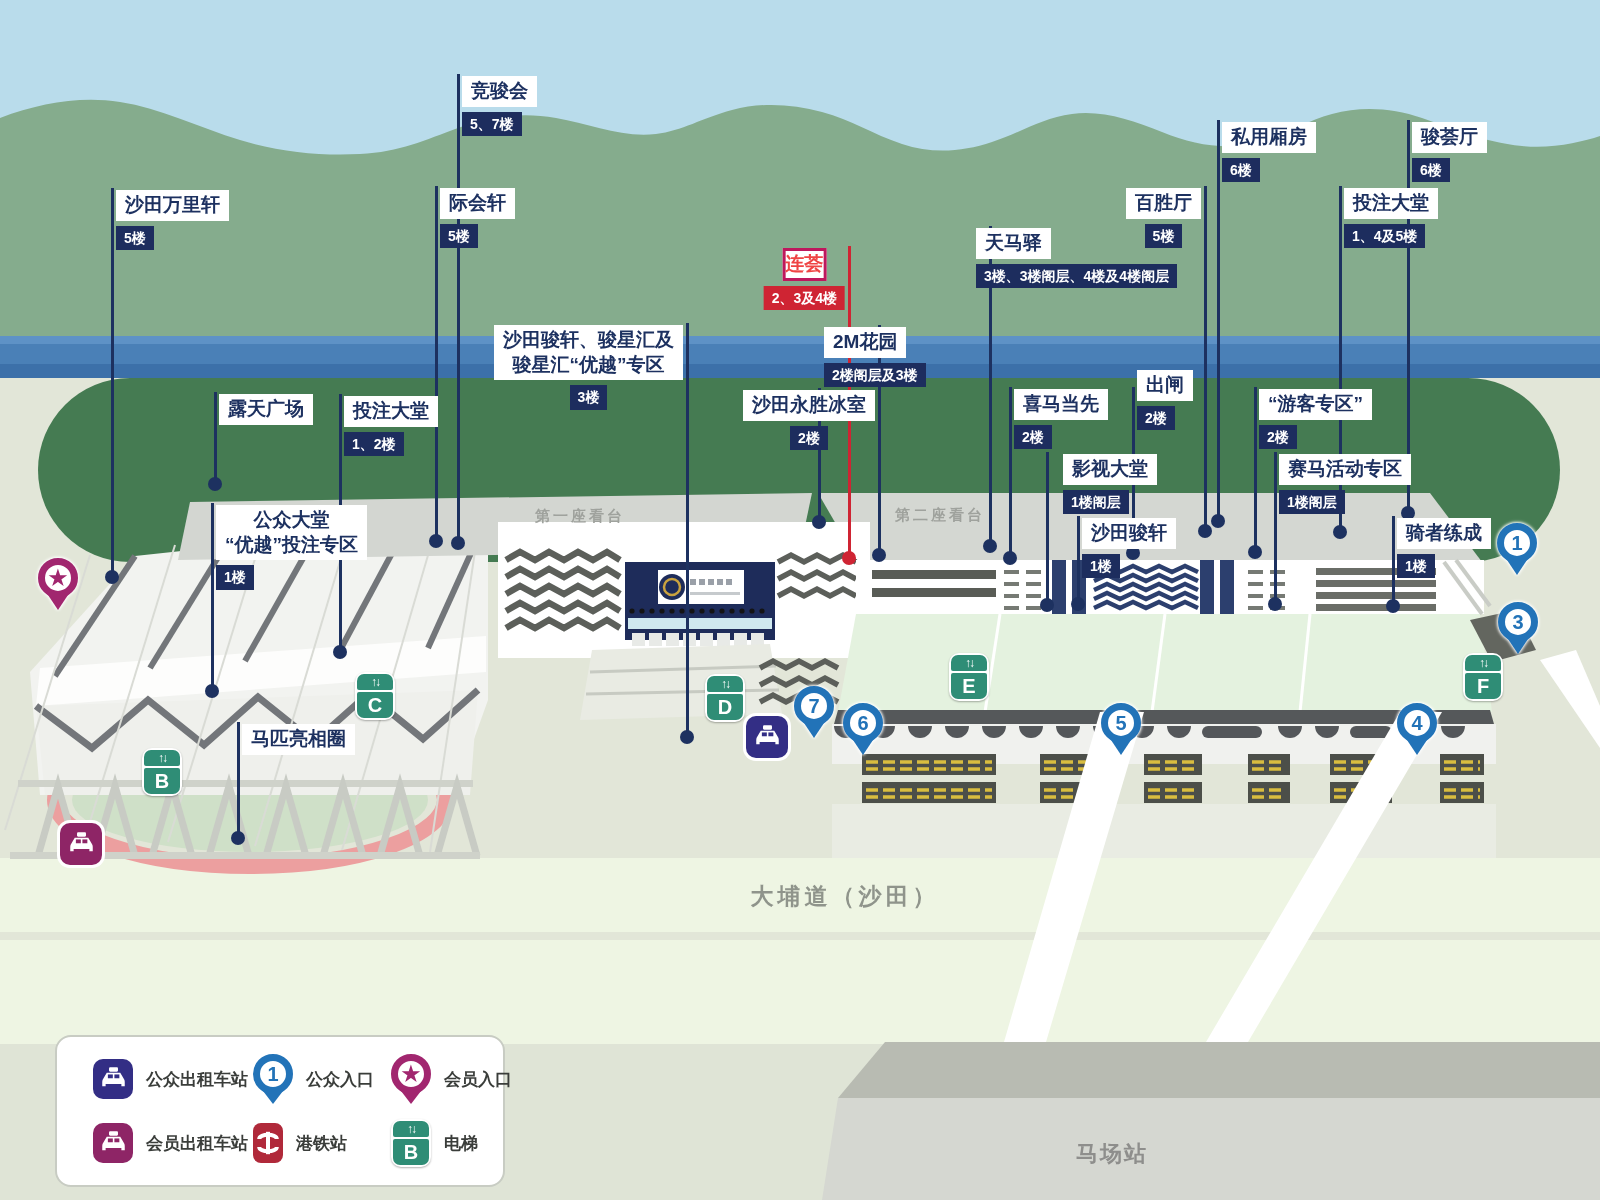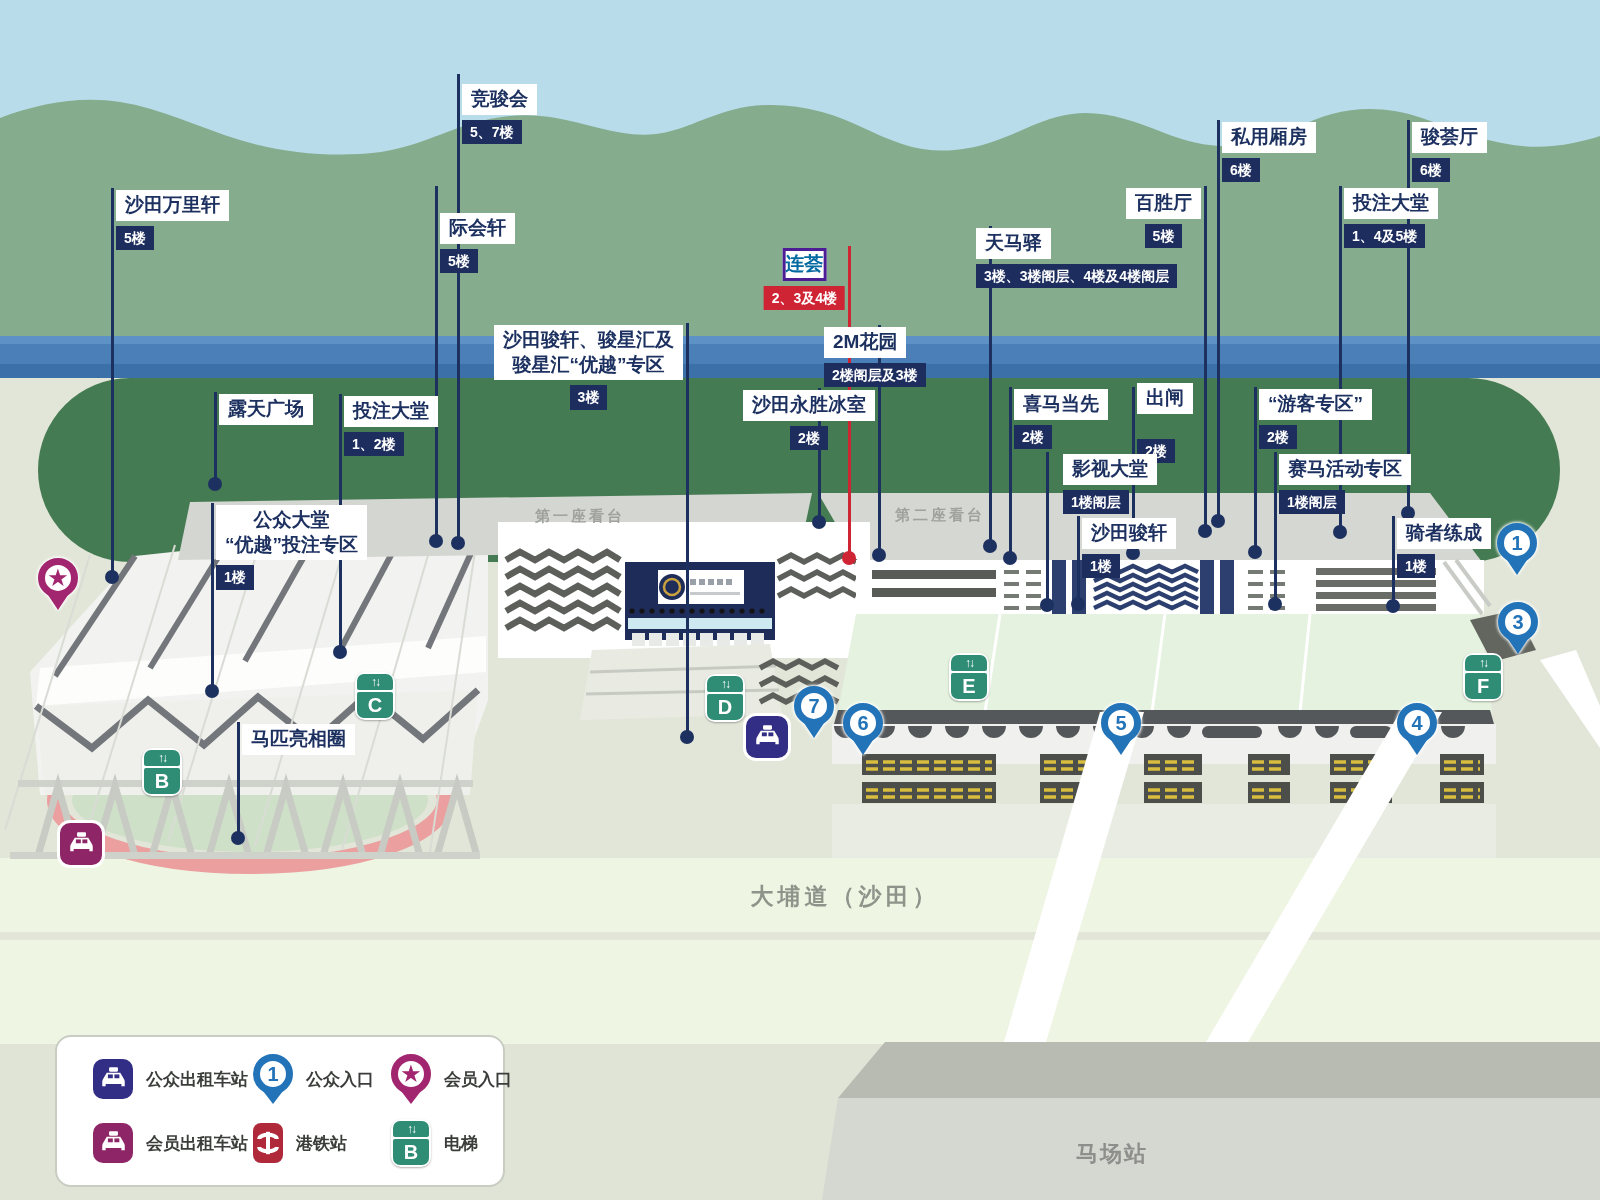--- a/index.html
+++ b/index.html
@@ -14,21 +14,21 @@
   .cline{position:absolute;width:3px;background:#1d3160;}
   .cline.red{background:#cf2433;}
   .cdot{position:absolute;width:14px;height:14px;border-radius:50%;background:#1d3160;}
   .cdot.red{background:#cf2433;}
   .ctext{position:absolute;display:flex;flex-direction:column;align-items:flex-start;}
   .ctext.side-left{transform:translateX(-100%);align-items:center;}
   .cbox{background:#ffffff;color:#1d3160;font-weight:700;font-size:19px;line-height:1.3;
         padding:3px 9px;white-space:pre-line;text-align:center;}
   .cbadge{background:#1d2d5e;color:#ffffff;font-weight:700;font-size:14px;line-height:1.2;
         padding:4px 8px;margin-top:5px;white-space:nowrap;}
-  .ctext.red .cbox{color:#0369a1;border:3px solid #4c1d95;padding:1px 0;}
+  .ctext.red .cbox{color:#ef4444;border:3px solid #be185d;padding:1px 0;}
   .ctext.red .cbadge{background:#cf2433;}
 
   
   .pin{position:absolute;width:46px;transform:translate(-50%,-54%);
        filter:drop-shadow(0 0 1.5px #fff) drop-shadow(0 0 1.5px #fff);}
   .pin .head{width:26px;height:26px;border-radius:50%;background:#fff;border:7px solid #2273b8;
        color:#2273b8;font-weight:700;font-size:20px;display:flex;align-items:center;justify-content:center;margin:0 auto;}
   .pin .tail{width:0;height:0;border-left:10px solid transparent;border-right:10px solid transparent;
        border-top:15px solid #2273b8;margin:-3px auto 0;}
   .pin.member .head{border-color:#a1266f;color:#a1266f;font-size:21px;}
@@ -462,29 +462,29 @@
       <div class="cline" style="left: 1076.5px; top: 516px; height: 88px;"></div>
       <div class="cdot" style="left: 1071px; top: 597px;"></div>
       <div class="cline" style="left: 1391.5px; top: 516px; height: 90px;"></div>
       <div class="cdot" style="left: 1386px; top: 599px;"></div>
       <div class="cline" style="left: 210.5px; top: 503px; height: 188px;"></div>
       <div class="cdot" style="left: 205px; top: 684px;"></div>
       <div class="cline" style="left: 236.5px; top: 722px; height: 116px;"></div>
       <div class="cdot" style="left: 231px; top: 831px;"></div>
     </div>
   <div id="labels-layer">
-      <div class="ctext" style="left: 462px; top: 76px; margin-top: 8px;">
+      <div class="ctext" style="left: 462px; top: 76px;">
         <div class="cbox">竞骏会</div>
         <div class="cbadge">5、7楼</div>
       </div>
       <div class="ctext" style="left: 116px; top: 190px;">
         <div class="cbox">沙田万里轩</div>
         <div class="cbadge">5楼</div>
       </div>
-      <div class="ctext" style="left: 440px; top: 188px; margin-top: 25px;">
+      <div class="ctext" style="left: 440px; top: 188px;">
         <div class="cbox">际会轩</div>
         <div class="cbadge">5楼</div>
       </div>
       <div class="ctext" style="left: 1222px; top: 122px;">
         <div class="cbox">私用厢房</div>
         <div class="cbadge">6楼</div>
       </div>
       <div class="ctext" style="left: 1412px; top: 122px;">
         <div class="cbox">骏荟厅</div>
         <div class="cbadge">6楼</div>
@@ -522,21 +522,21 @@
         <div class="cbox">露天广场</div>
       </div>
       <div class="ctext" style="left: 344px; top: 396px;">
         <div class="cbox">投注大堂</div>
         <div class="cbadge">1、2楼</div>
       </div>
       <div class="ctext" style="left: 1014px; top: 389px;">
         <div class="cbox">喜马当先</div>
         <div class="cbadge">2楼</div>
       </div>
-      <div class="ctext" style="left: 1137px; top: 383px; gap: 20px;">
+      <div class="ctext" style="left: 1137px; top: 370px;">
         <div class="cbox">出闸</div>
         <div class="cbadge">2楼</div>
       </div>
       <div class="ctext" style="left: 1259px; top: 389px;">
         <div class="cbox">“游客专区”</div>
         <div class="cbadge">2楼</div>
       </div>
       <div class="ctext" style="left: 1051px; top: 454px; margin-left: 12px;">
         <div class="cbox">影视大堂</div>
         <div class="cbadge">1楼阁层</div>

